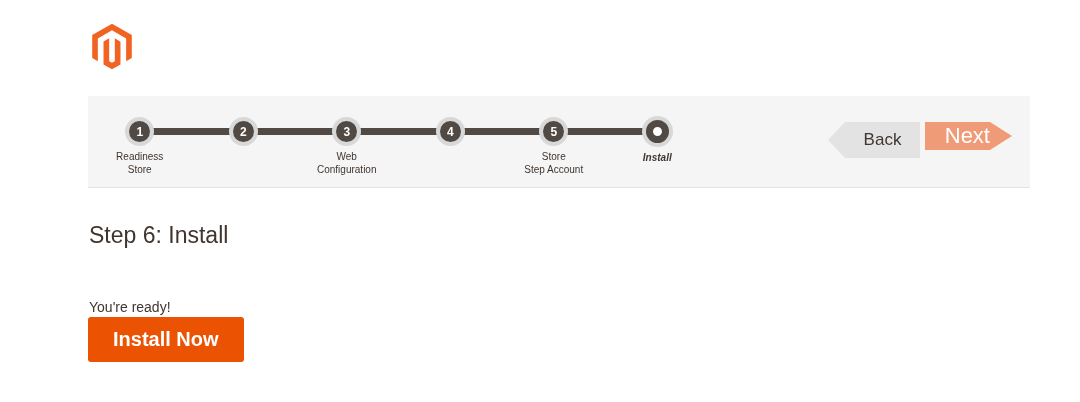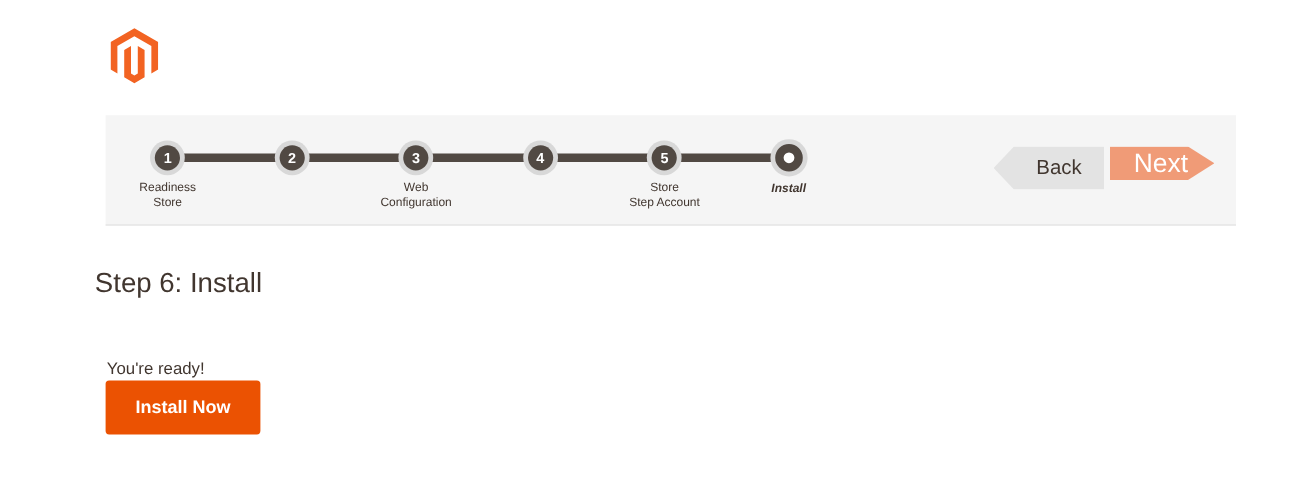--- a/index.html
+++ b/index.html
@@ -33,27 +33,27 @@
   .btn-back { position:absolute; left:740px; top:26px; width:92px; height:36px;
           background:#e3e3e3; border:none; cursor:pointer; color:#41362f;
           font-size:17px; font-family:inherit; padding-left:17px;
           clip-path:polygon(17px 0, 100% 0, 100% 100%, 17px 100%, 0 50%); }
   .btn-next { position:absolute; left:837px; top:26px; width:87px; height:28px;
           background:#f09b77; border:none; cursor:pointer; color:#ffffff;
           font-size:22px; font-family:inherit; padding-right:22px;
           clip-path:polygon(0 0, calc(100% - 22px) 0, 100% 50%, calc(100% - 22px) 100%, 0 100%);text-align:right; }
 
   
-  .page-title { position:absolute; left:79px; top:222px; font-size:23px;
+  .page-title { position:absolute; left:89px; top:222px; font-size:23px;
                 font-weight:400; color:#41362f; }
   .ready-text { position:absolute; left:89px; top:267px; font-size:14px;
                 color:#41362f;margin-top:32px; }
   .btn-install { position:absolute; left:88px; top:317px; height:45px;
                  padding:0 25px; background:#eb5202; color:#fff; border:none;
-                 border-radius:3px; font-size:15px; font-weight:bold;
+                 border-radius:3px; font-size:20px; font-weight:bold;
                  font-family:inherit; cursor:pointer; }
 </style>
 </head>
 <body>
 
 <div class="stage">
 
   <svg class="logo" viewBox="0 0 448 512" xmlns="http://www.w3.org/2000/svg">
     <path fill="#f26322" d="M445.7 127.9V384l-63.4 36.5V165.2L223.8 73.1 65.2 165.4l.4 255.1L2.3 384V128.1L224.2 0l221.5 127.9zM255.6 420.5L224 438.9l-31.8-18.2v-256l-63.3 36.6.1 255.3 94.9 54.9 95.1-54.9v-255l-63.4-36.6v255.5z"></path>
   </svg>

